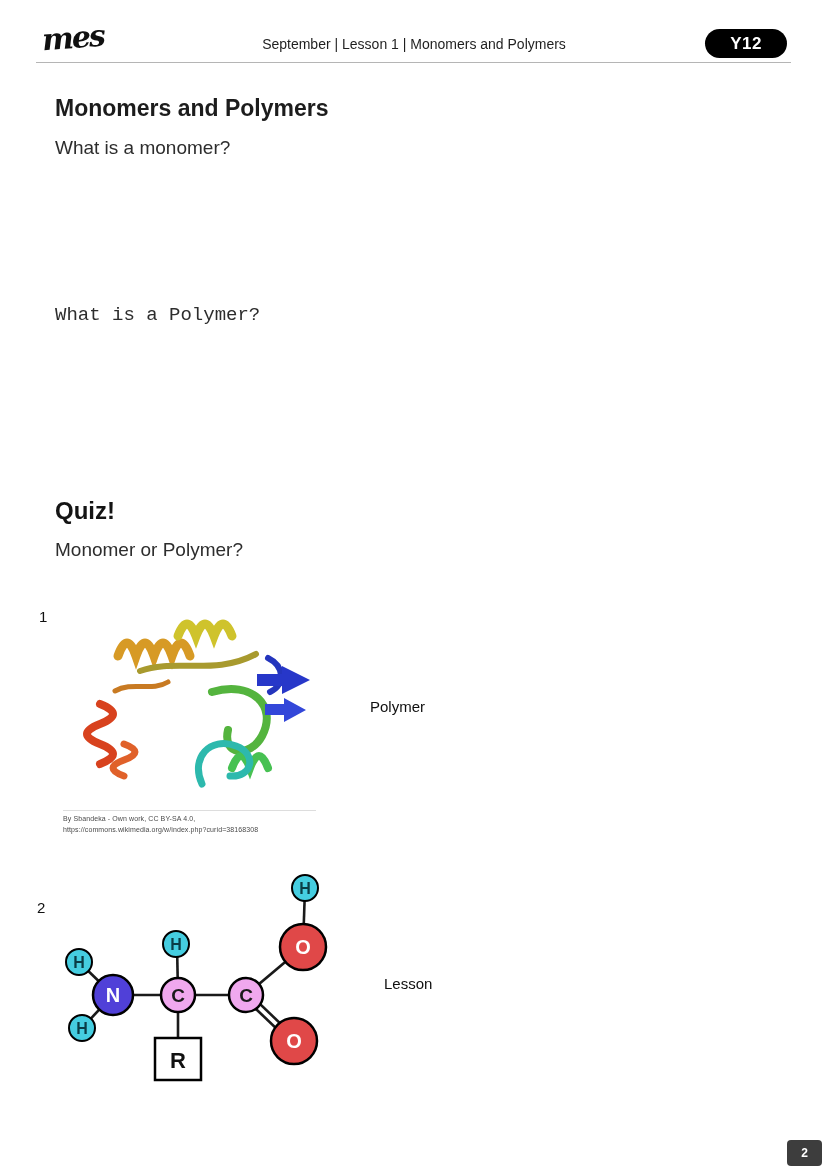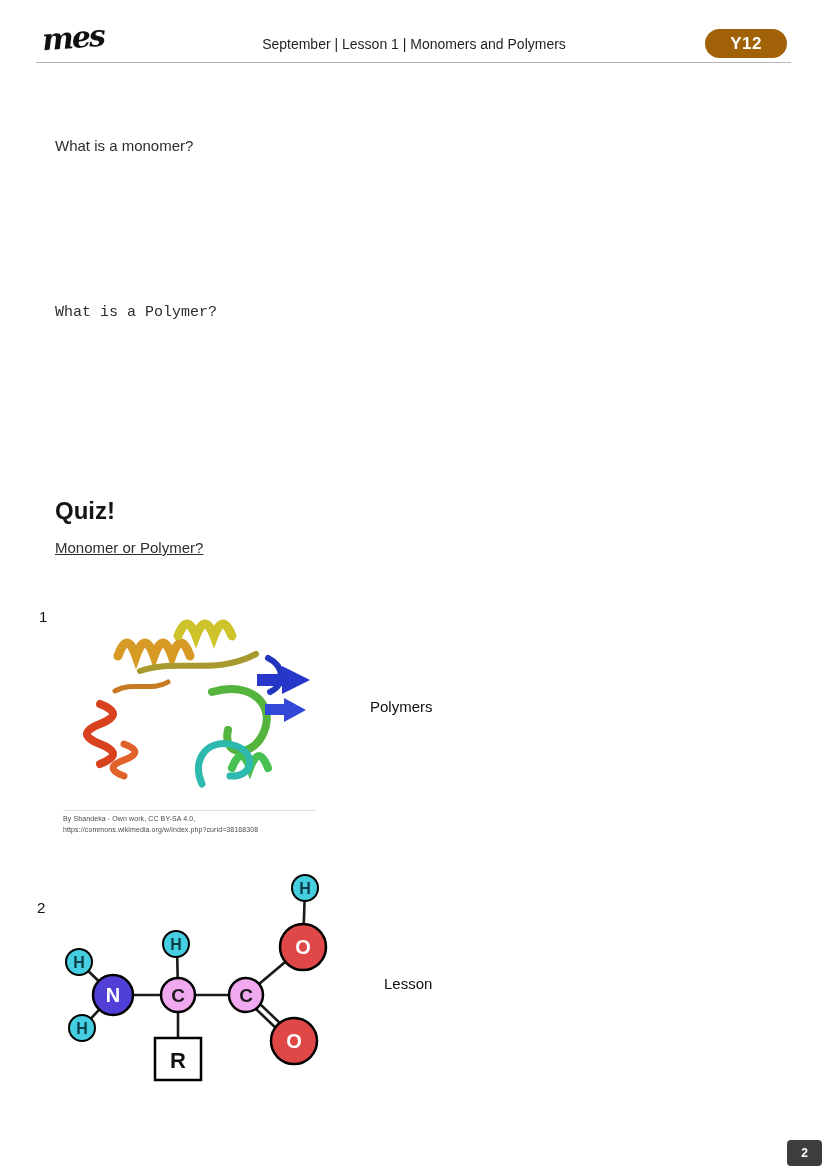--- a/index.html
+++ b/index.html
@@ -13,38 +13,38 @@
     position:absolute; left:42px; top:20px;
     font-family:"DejaVu Serif", serif; font-style:italic; font-weight:bold;
     font-size:30px; letter-spacing:-2px; color:#101010; transform:rotate(-4deg);
   }
   .breadcrumb {
     position:absolute; left:0; right:0; top:36px; text-align:center;
     font-size:14px; color:#1f1f1f;
   }
   .badge {
     position:absolute; right:41px; top:29px; width:82px; height:29px;
-    background:#a16207; border-radius:15px; color:#fff; font-weight:bold;
+    background:#000000; border-radius:15px; color:#fff; font-weight:bold;
     font-size:17px; display:flex; align-items:center; justify-content:center;
     letter-spacing:0.5px;
   }
   .header-rule {
     position:absolute; left:36px; right:37px; top:62px; height:1px;
     background:#b5b5b5; border:none;
   }
   
   .doc-title { position:absolute; left:55px; top:95px; font-size:23px; font-weight:700; color:#1c1c1c; }
-  .question  { position:absolute; font-size:15px; color:#2d2d2d; }
+  .question  { position:absolute; font-size:19px; color:#2d2d2d; }
   .answer    { position:absolute; font-size:15px; color:#0f0f0f; }
   #q1 { left:55px; top:137px; }
   #a1 { left:77px; top:172px; }
   #q2 { left:55px; top:304px;font-family:Liberation Mono, monospace; }
   #a2 { left:74px; top:338px; }
   .quiz-title { position:absolute; left:55px; top:497px; font-size:24px; font-weight:700; color:#141414; }
-  #quiz-prompt { left:55px; top:539px;text-decoration:underline; }
+  #quiz-prompt { left:55px; top:539px; }
   .item-number { position:absolute; font-size:15px; color:#111; }
   #num1 { left:39px; top:608px; }
   #num2 { left:37px; top:899px; }
   .answer-label { position:absolute; font-size:15px; color:#0f0f0f; }
   #ans1 { left:370px; top:698px; }
   #ans2 { left:384px; top:975px; }
   
   .protein-figure { position:absolute; left:60px; top:596px; width:255px; height:212px; }
   .caption {
     position:absolute; left:63px; top:810px; width:253px;
@@ -63,20 +63,21 @@
 </head>
 <body>
 
 <div class="page">
 
   <div class="logo">mes</div>
   <div class="breadcrumb">September | Lesson 1 | Monomers and Polymers</div>
   <div class="badge">Y12</div>
   <div class="header-rule"></div>
 
+  <h1 class="doc-title">Monomers and Polymers</h1>
   <p class="question" id="q1">What is a monomer?</p>
   <p class="question" id="q2">What is a Polymer?</p>
 
   <h2 class="quiz-title">Quiz!</h2>
   <p class="question" id="quiz-prompt">Monomer or Polymer?</p>
 
   <span class="item-number" id="num1">1</span>
 
   <div class="protein-figure">
     <svg width="255" height="212" viewBox="0 0 255 212">
@@ -93,21 +94,21 @@
       <path d="M40,108 q26,10 0,20 q-26,10 0,20 q26,10 0,20" stroke="#d8421e" stroke-width="8" fill="none" stroke-linecap="round"></path>
       <path d="M64,148 q22,8 0,16 q-22,8 0,16" stroke="#e0612a" stroke-width="7" fill="none" stroke-linecap="round"></path>
     </svg>
   </div>
 
   <div class="caption">
     <div>By Sbandeka - Own work, CC BY-SA 4.0,</div>
     <div>https://commons.wikimedia.org/w/index.php?curid=38168308</div>
   </div>
 
-  <span class="answer-label" id="ans1">Polymers</span>
+  <span class="answer-label" id="ans1">Polymer</span>
 
   <span class="item-number" id="num2">2</span>
 
   <div class="molecule-figure">
     <svg width="290" height="225" viewBox="50 866 290 225">
 
       <g stroke="#1a1a1a" stroke-width="2.6">
         <line x1="79" y1="962" x2="113" y2="995"></line>
         <line x1="82" y1="1028" x2="113" y2="995"></line>
         <line x1="113" y1="995" x2="178" y2="995"></line>

